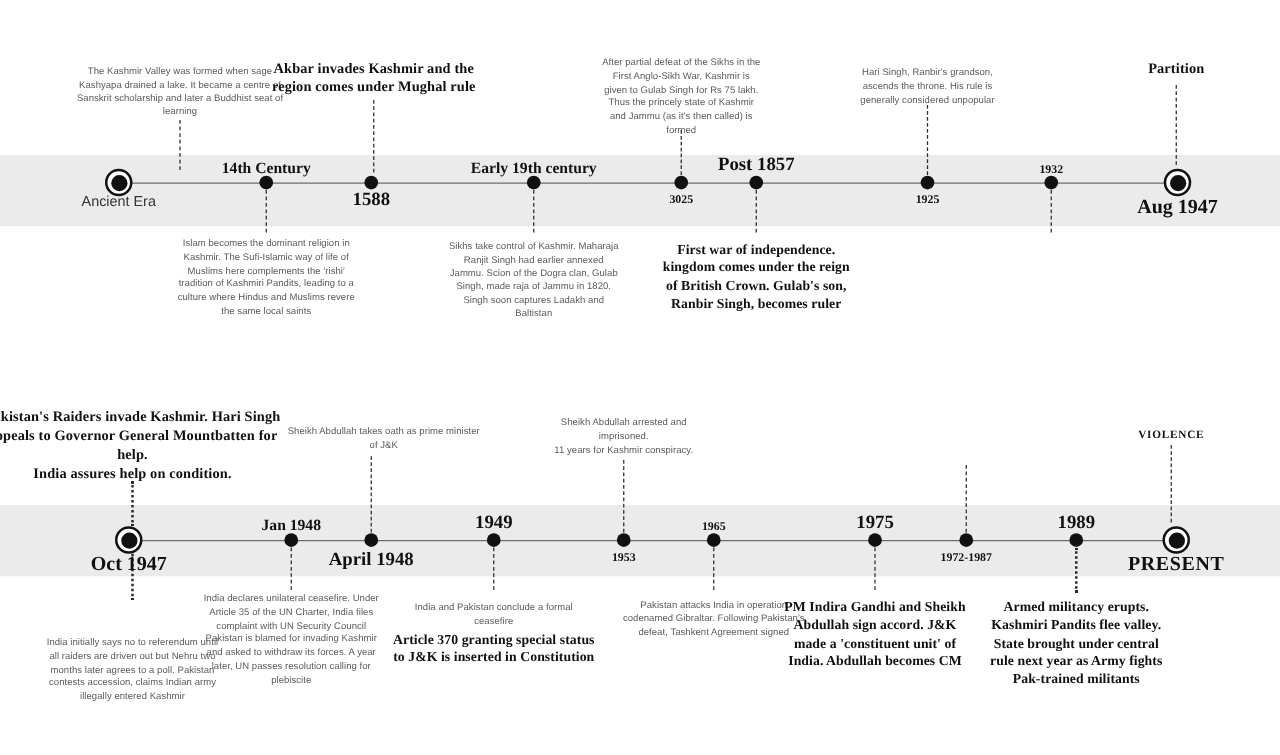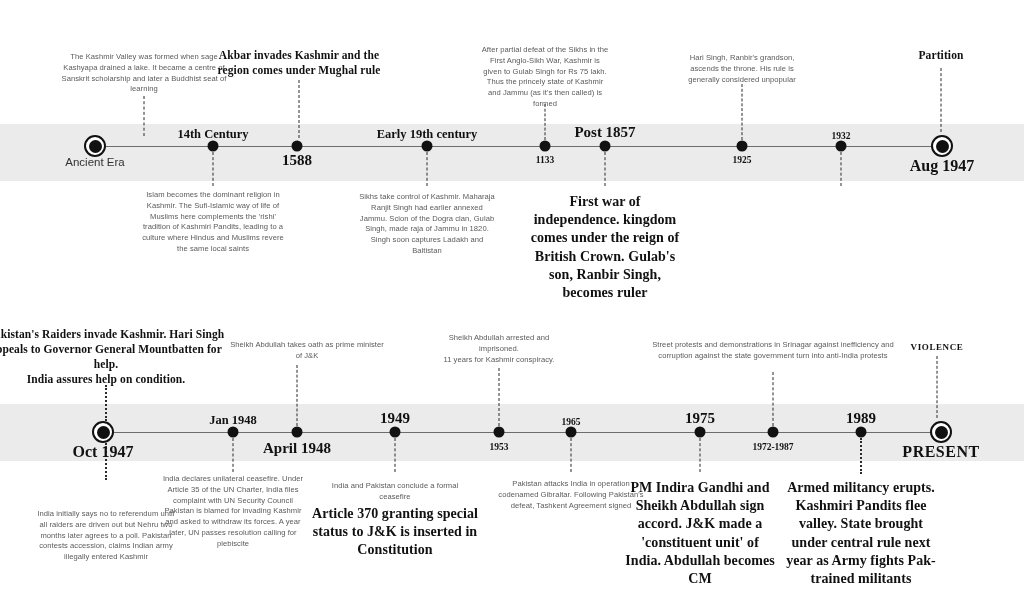--- a/index.html
+++ b/index.html
@@ -103,21 +103,21 @@
     font-family: "Liberation Serif", serif;
     font-weight: 700;
     font-size: 11.5px;
     line-height: 1.3;
     letter-spacing: 0.1px;
   }
   .note.head-sm {
     color: #111111;
     font-family: "Liberation Serif", serif;
     font-weight: 700;
-    font-size: 14px;
+    font-size: 11px;
     line-height: 1.3;
   }
   .note.caps {
     color: #111111;
     font-family: "Liberation Serif", serif;
     font-weight: 700;
     font-size: 9px;
     letter-spacing: 0.6px;
   }
 </style>
@@ -161,21 +161,21 @@
   <div class="node" style="left:213px; top:146px;"></div>
   <div class="node-label serif-md" style="left:213px; top:127px;">14th Century</div>
 
   <div class="node" style="left:297px; top:146px;"></div>
   <div class="node-label serif-lg" style="left:297px; top:152px;">1588</div>
 
   <div class="node" style="left:427px; top:146px;"></div>
   <div class="node-label serif-md" style="left:427px; top:127px;">Early 19th century</div>
 
   <div class="node" style="left:545px; top:146px;"></div>
-  <div class="node-label serif-sm" style="left:545px; top:155px;">1133</div>
+  <div class="node-label serif-sm" style="left:545px; top:155px;">3025</div>
 
   <div class="node" style="left:605px; top:146px;"></div>
   <div class="node-label serif-lg" style="left:605px; top:124px;">Post 1857</div>
 
   <div class="node" style="left:742px; top:146px;"></div>
   <div class="node-label serif-sm" style="left:742px; top:155px;">1925</div>
 
   <div class="node" style="left:841px; top:146px;"></div>
   <div class="node-label serif-sm" style="left:841px; top:131px;">1932</div>
 
@@ -189,21 +189,20 @@
 India assures help on condition.</div>
   <div class="stem thick" style="left:106px; top:385px; height:36px;"></div>
 
   <div class="note" style="left:307px; top:340px; width:160px;">Sheikh Abdullah takes oath as prime minister of J&amp;K</div>
   <div class="stem" style="left:297px; top:365px; height:61px;"></div>
 
   <div class="note" style="left:499px; top:333px; width:142px; white-space:pre-line;">Sheikh Abdullah arrested and imprisoned.
 11 years for Kashmir conspiracy.</div>
   <div class="stem" style="left:499px; top:368px; height:58px;"></div>
 
-  <div class="note" style="left:773px; top:340px; width:254px;">Street protests and demonstrations in Srinagar against inefficiency and corruption against the state government turn into anti-India protests</div>
   <div class="stem" style="left:773px; top:372px; height:54px;"></div>
 
   <div class="note caps" style="left:937px; top:341px; width:110px;">VIOLENCE</div>
   <div class="stem" style="left:937px; top:356px; height:62px;"></div>
 
   <div class="stem thick" style="left:106px; top:440px; height:40px;"></div>
   <div class="note" style="left:106px; top:509px; width:140px;">India initially says no to referendum until all raiders are driven out but Nehru two months later agrees to a poll. Pakistan contests accession, claims Indian army illegally entered Kashmir</div>
 
   <div class="stem" style="left:233px; top:438px; height:34px;"></div>
   <div class="note" style="left:233px; top:474px; width:146px; white-space:pre-line;">India declares unilateral ceasefire. Under Article 35 of the UN Charter, India files complaint with UN Security Council

